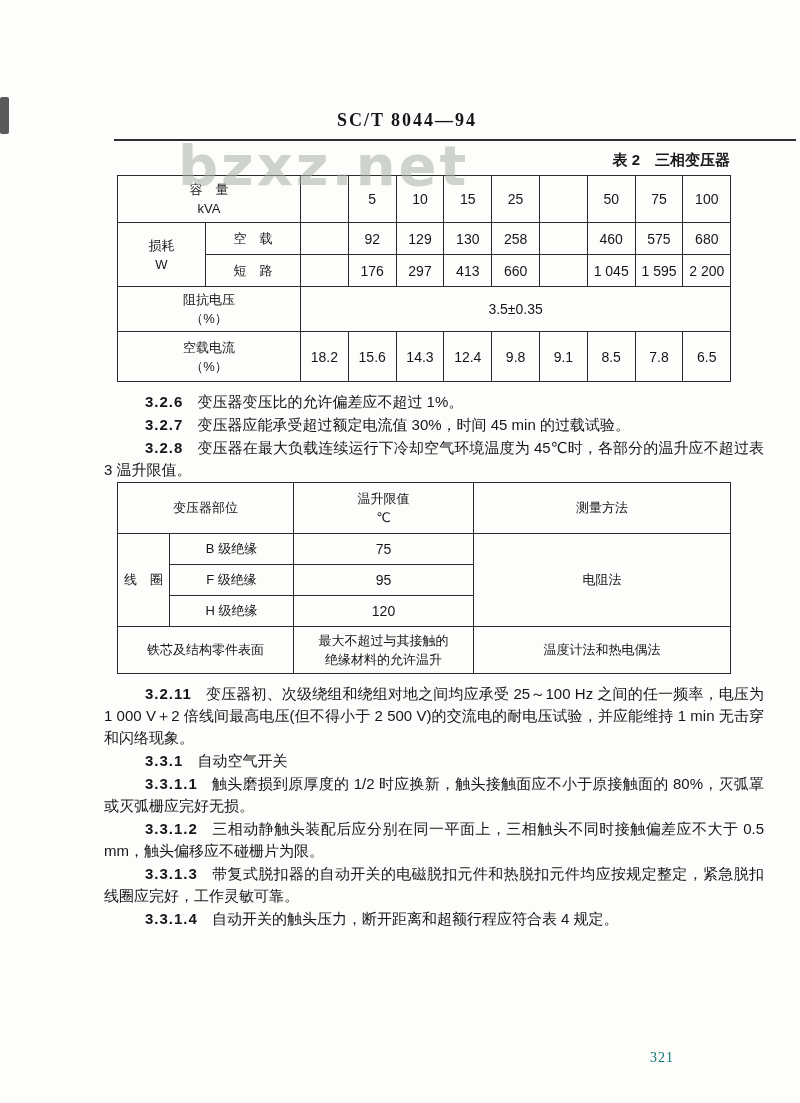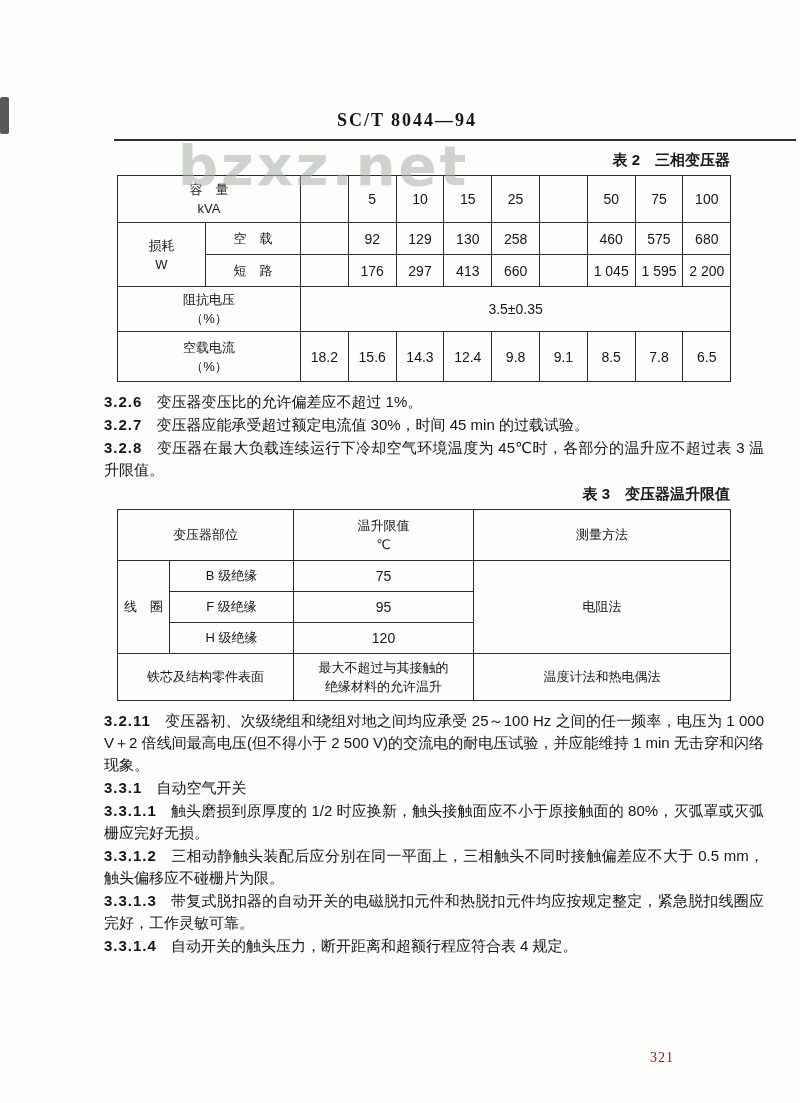--- a/index.html
+++ b/index.html
@@ -30,30 +30,30 @@
   .t2 .r-noload td, .t2 .r-short td { height:29px; }
   .t2 .r-imp td { height:42px; }
   .t2 .r-cur td { height:47px; }
   .t3 .r-head td { height:48px; }
   .t3 .r-ins td { height:28px; }
   .t3 .r-core td { height:44px; }
   .two-line div { line-height:19px; }
 
   .clauses { margin-top:9px; }
   .clause { margin:0 0 1px 0; font-size:15px; line-height:22px; text-align:justify; }
-  .clause .cnum { font-weight:bold; letter-spacing:1px; margin-right:14px; white-space:nowrap; }
+  .clause .cnum { font-weight:bold; letter-spacing:1px; margin-right:14px; white-space:nowrap;margin-left:41px; }
 
   .watermark {
     position:absolute; left:178px; top:133px; z-index:5; pointer-events:none;
     font-family:"DejaVu Sans",sans-serif; font-weight:bold; font-size:56px;
     letter-spacing:3px; color:rgba(170,176,170,0.55); user-select:none;
   }
   .page-number {
     position:absolute; left:650px; top:1050px; font-size:14px;
-    color:#7f1d1d; letter-spacing:1px;
+    color:#0f766e; letter-spacing:1px;
     font-family:"Liberation Serif","DejaVu Serif",serif;
   }
   .smudge-top-left {
     position:absolute; left:0; top:97px; width:9px; height:37px;
     background:#3c3c3c; border-radius:2px; opacity:.85;
   }
 </style>
 </head>
 <body>
 
@@ -156,21 +156,20 @@
         <span class="cnum">3.2.6</span><span>变压器变压比的允许偏差应不超过 1%。</span>
       </p>
       <p class="clause">
         <span class="cnum">3.2.7</span><span>变压器应能承受超过额定电流值 30%，时间 45 min 的过载试验。</span>
       </p>
       <p class="clause">
         <span class="cnum">3.2.8</span><span>变压器在最大负载连续运行下冷却空气环境温度为 45℃时，各部分的温升应不超过表 3 温升限值。</span>
       </p>
     </div>
 
-    <div class="caption c3">表 3　变压器温升限值</div>
 
     <table class="t3">
       <colgroup>
         <col style="width:52px">
           <col style="width:124px">
           <col style="width:180px">
           <col style="width:257px">
       </colgroup>
       <tbody>
           <tr class="r-head">

